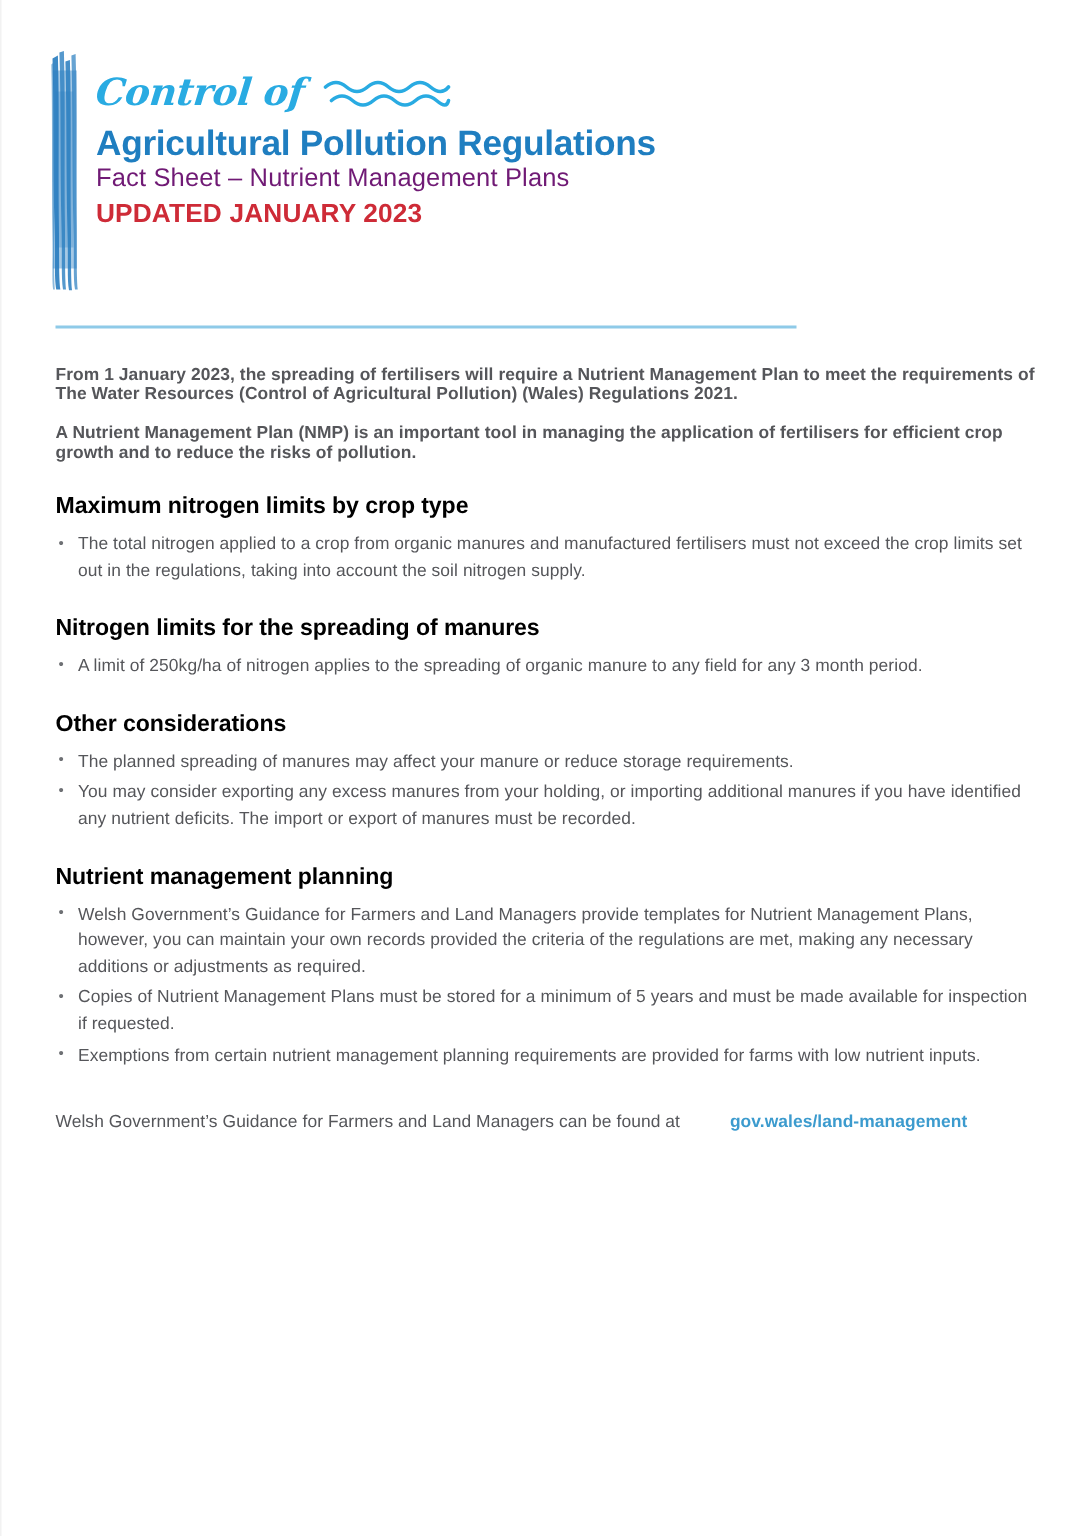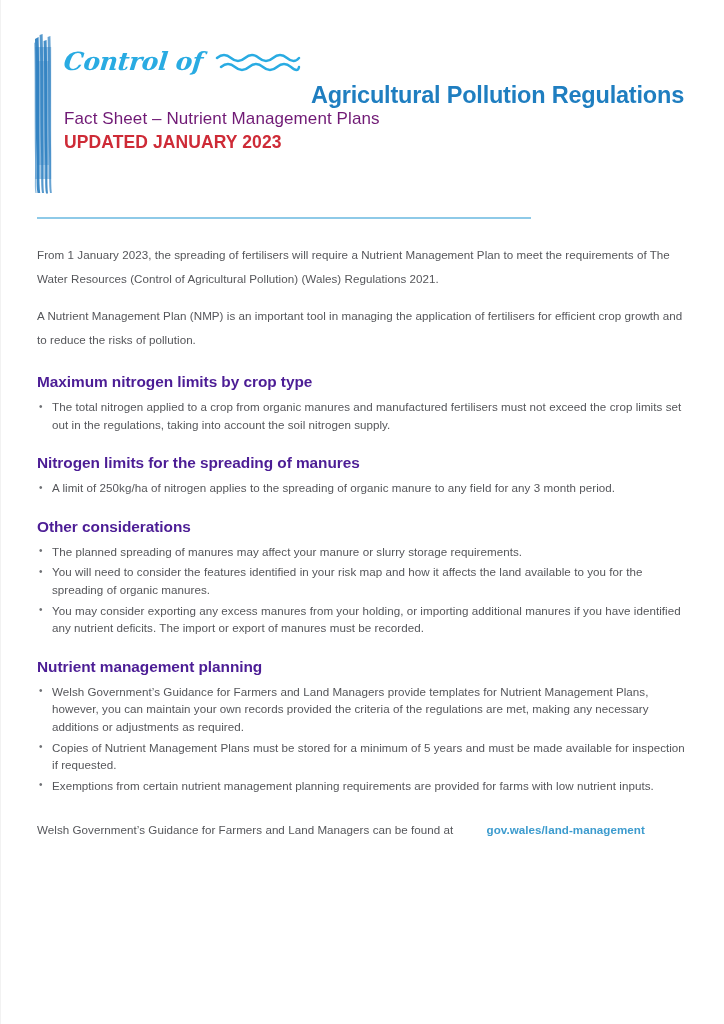--- a/index.html
+++ b/index.html
@@ -65,21 +65,20 @@
   }
   .waves svg { display: block; }
 
   .main-title {
     font-size: 23.5px;
     font-weight: bold;
     color: #1F7EC0;
     letter-spacing: -0.2px;
     margin-top: 4px;
     white-space: nowrap;
-    text-align: right;
   }
   .sub-title {
     font-size: 17px;
     font-weight: normal;
     color: #701a75;
     letter-spacing: 0.1px;
     white-space: nowrap;
   }
   .updated-line {
     font-size: 17.5px;
@@ -101,32 +100,33 @@
 
   
   .content {
     position: absolute;
     left: 36px;
     top: 243px;
     width: 654px;
   }
   .para {
     font-size: 11.6px;
-    line-height: 24px;
+    line-height: 13px;
     color: #55565A;
     margin: 0 0 13px 0;
     letter-spacing: 0.05px;
+    font-weight: bold;
   }
   .section {
     margin-top: 20px;
   }
   h2.section-heading {
     font-size: 15.4px;
     font-weight: bold;
-    color: #4c1d95;
+    color: #000000;
     margin: 0 0 7px 0;
     letter-spacing: -0.05px;
     line-height: 19px;
   }
   ul.bullets {
     list-style: none;
     margin: 0;
     padding: 0;
   }
   ul.bullets li {
@@ -215,22 +215,21 @@
     <div class="section">
       <h2 class="section-heading">Nitrogen limits for the spreading of manures</h2>
       <ul class="bullets">
         <li>A limit of 250kg/ha of nitrogen applies to the spreading of organic manure to any field for any 3 month period.</li>
       </ul>
     </div>
 
     <div class="section">
       <h2 class="section-heading">Other considerations</h2>
       <ul class="bullets">
-        <li>The planned spreading of manures may affect your manure or slurry storage requirements.</li>
-        <li>You will need to consider the features identified in your risk map and how it affects the land available to you for the spreading of organic manures.</li>
+        <li>The planned spreading of manures may affect your manure or reduce storage requirements.</li>
         <li>You may consider exporting any excess manures from your holding, or importing additional manures if you have identified any nutrient deficits. The import or export of manures must be recorded.</li>
       </ul>
     </div>
 
     <div class="section">
       <h2 class="section-heading">Nutrient management planning</h2>
       <ul class="bullets">
         <li>Welsh Government’s Guidance for Farmers and Land Managers provide templates for Nutrient Management Plans, however, you can maintain your own records provided the criteria of the regulations are met, making any necessary additions or adjustments as required.</li>
         <li>Copies of Nutrient Management Plans must be stored for a minimum of 5 years and must be made available for inspection if requested.</li>
         <li>Exemptions from certain nutrient management planning requirements are provided for farms with low nutrient inputs.</li>

